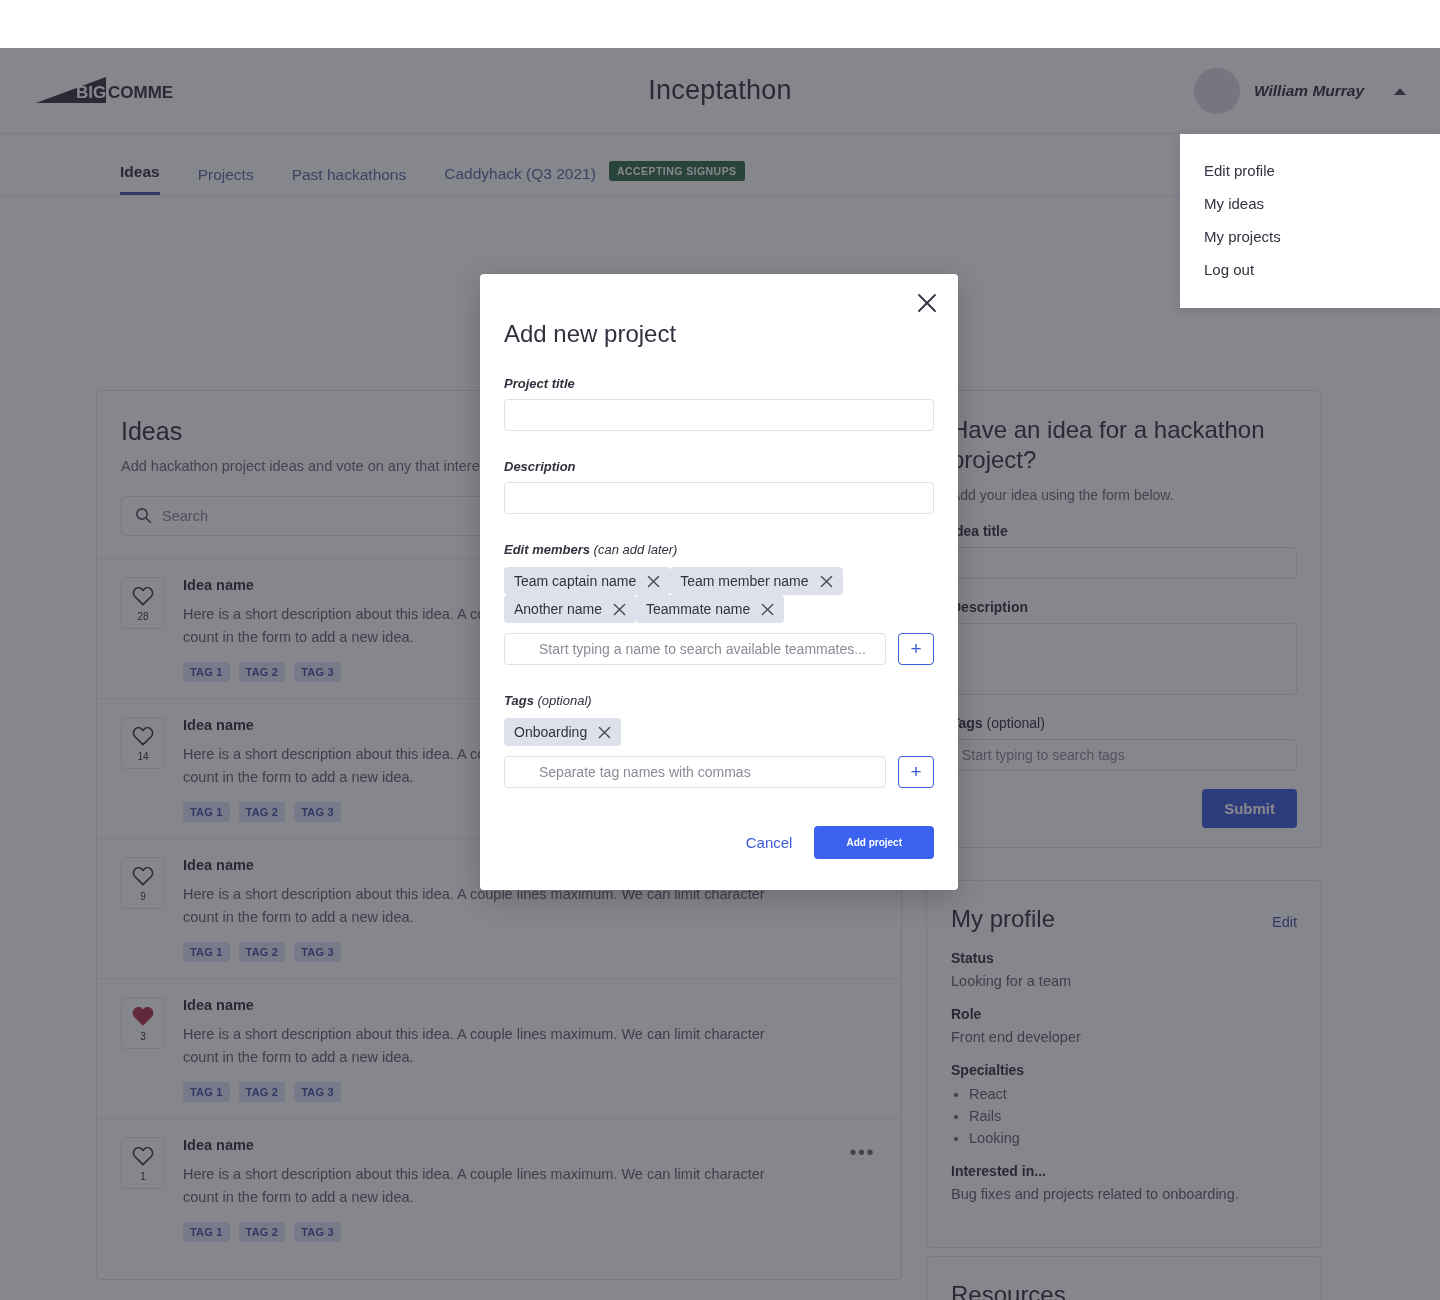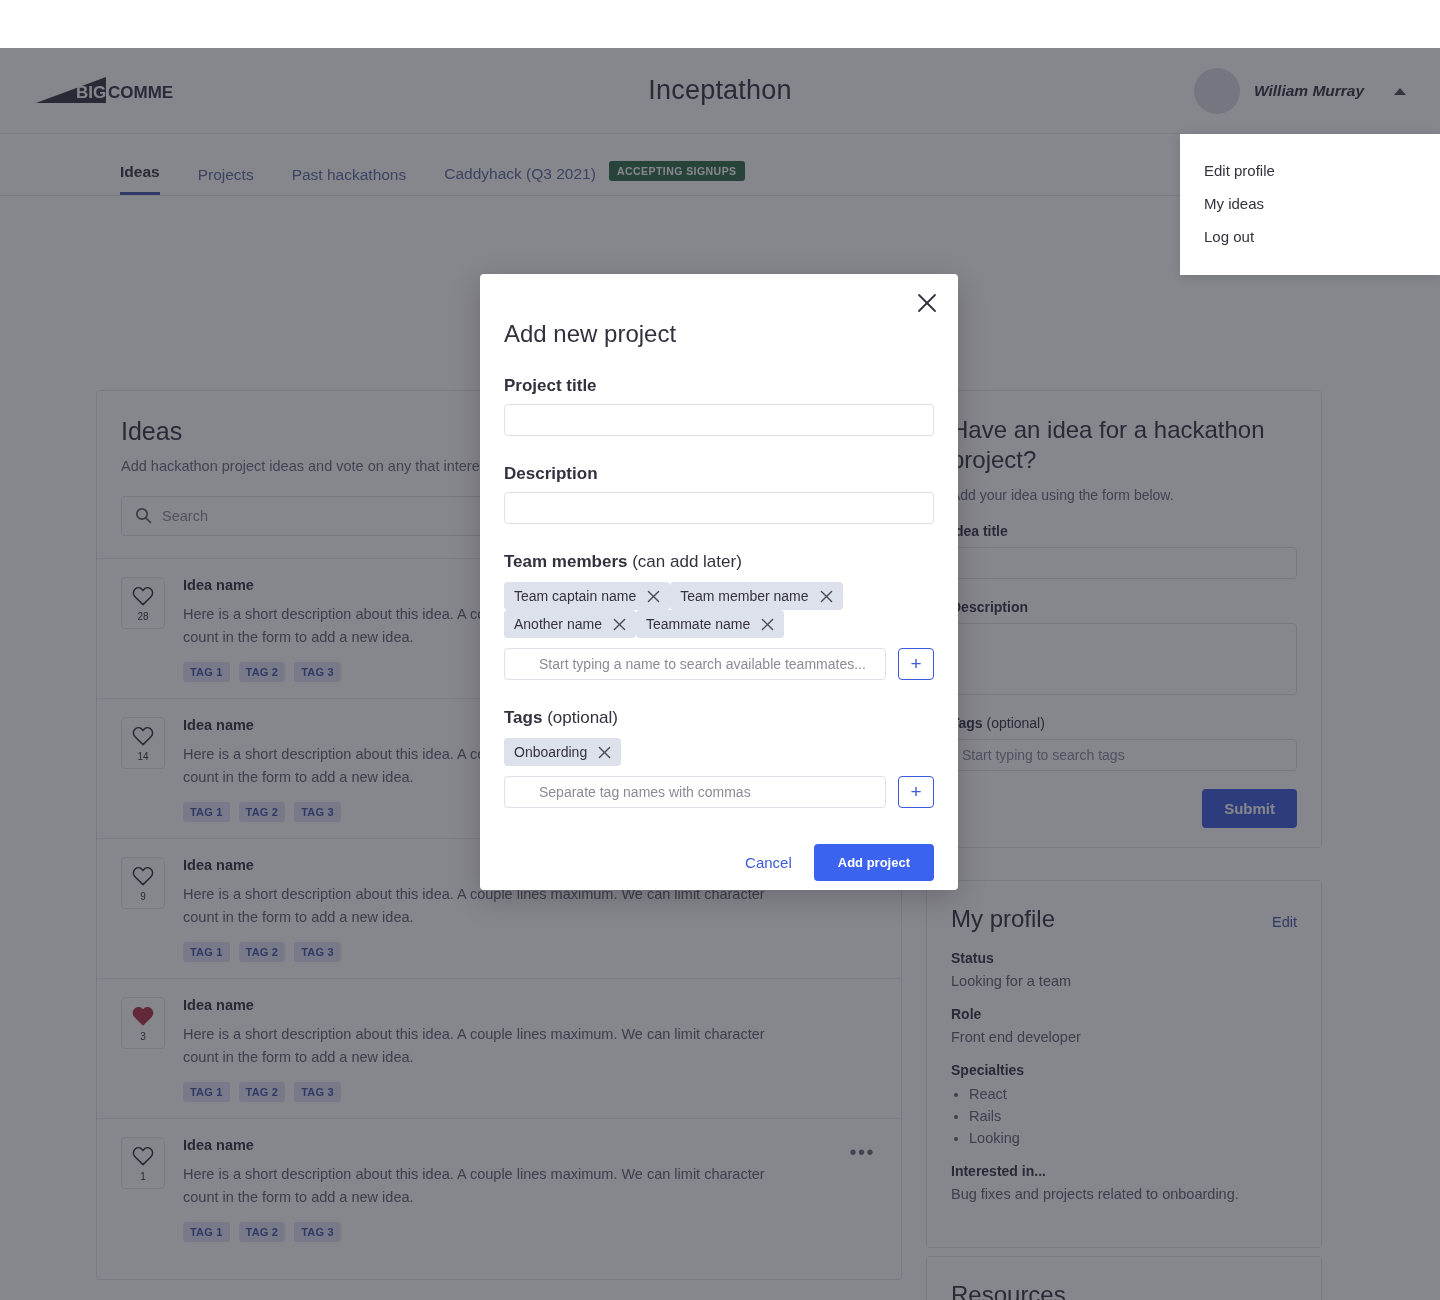--- a/index.html
+++ b/index.html
@@ -138,21 +138,21 @@
   .modal {
     position:absolute; left:480px; top:226px; width:478px; height:616px;
     background:#ffffff; border-radius:4px; box-shadow:0 8px 30px rgba(0,0,0,.2);
     padding:24px 24px 22px 24px;
   }
   .modal-close {
     position:absolute; right:20px; top:18px; width:22px; height:22px; cursor:pointer;
     color:#34313f;
   }
   .modal-title { font-size:24px; color:#34313f; font-weight:400; margin-top:22px; }
-  .m-label { font-size:17px; font-weight:700; color:#34313f; margin-top:28px; }
+  .m-label { font-size:13px; font-weight:700; color:#34313f; margin-top:28px;font-style:italic; }
   .m-label .sub { font-weight:400; }
   .m-input {
     width:100%; height:32px; border:1px solid #dfe1e8; border-radius:4px;
     margin-top:8px; background:#fff; font-size:14px; color:#8b8b97;
     display:flex; align-items:center; padding:0 10px;
   }
   .chips { display:flex; flex-wrap:wrap; margin-top:10px; }
   .chip {
     background:#dde1ec; border-radius:4px; padding:6px 10px; display:flex;
     align-items:center; gap:11px; font-size:14px; color:#34313f;
@@ -164,22 +164,22 @@
     width:36px; height:32px; border:1px solid #3b5bd9; border-radius:4px; background:#fff;
     color:#3b5bd9; font-size:19px; display:flex; align-items:center; justify-content:center;
     cursor:pointer; flex:none;
   }
   .modal-footer { display:flex; align-items:center; justify-content:flex-end; gap:14px; margin-top:36px; }
   .cancel-btn {
     background:none; border:none; color:#3b5bd9; font-size:15px; cursor:pointer;
     padding:10px 8px; font-family:"Liberation Sans", sans-serif;
   }
   .add-proj-btn {
-    background:#3b63f0; color:#fff; border:none; border-radius:4px; font-size:13px;
-    font-weight:700; padding:11px 24px; cursor:pointer; font-family:"Liberation Sans", sans-serif;
+    background:#3b63f0; color:#fff; border:none; border-radius:4px; font-size:10px;
+    font-weight:700; padding:11px 32px; cursor:pointer; font-family:"Liberation Sans", sans-serif;
   }
 </style>
 </head>
 <body>
 
 <div id="root">
 
   <div class="page">
 
     <div class="topbar">
@@ -371,41 +371,42 @@
       </div>
 
     </div>
   </div>
 
   <div class="overlay"></div>
 
   <div class="dropdown" id="user-dropdown">
       <div class="dd-item">Edit profile</div>
       <div class="dd-item">My ideas</div>
+      <div class="dd-item">My projects</div>
       <div class="dd-item">Log out</div>
     </div>
 
   <div class="modal">
     <div class="modal-close">
       <svg width="22" height="22" viewBox="0 0 22 22">
           <line x1="3" y1="3" x2="19" y2="19" stroke="#34313f" stroke-width="1.8" stroke-linecap="round"></line>
           <line x1="19" y1="3" x2="3" y2="19" stroke="#34313f" stroke-width="1.8" stroke-linecap="round"></line>
         </svg>
     </div>
 
     <div class="modal-title">Add new project</div>
 
     <div class="m-label">Project title</div>
     <div class="m-input"></div>
 
     <div class="m-label">Description</div>
     <div class="m-input"></div>
 
     <div class="m-label">
-      <span>Team members</span><span class="sub"> (can add later)</span>
+      <span>Edit members</span><span class="sub"> (can add later)</span>
     </div>
     <div class="chips" id="team-chips">
         <div class="chip">
           <span>Team captain name</span>
           <span class="chip-x">
             <svg width="13" height="13" viewBox="0 0 14 14">
               <line x1="1.5" y1="1.5" x2="12.5" y2="12.5" stroke="#4a4a56" stroke-width="1.5" stroke-linecap="round"></line>
               <line x1="12.5" y1="1.5" x2="1.5" y2="12.5" stroke="#4a4a56" stroke-width="1.5" stroke-linecap="round"></line>
             </svg>
           </span>

